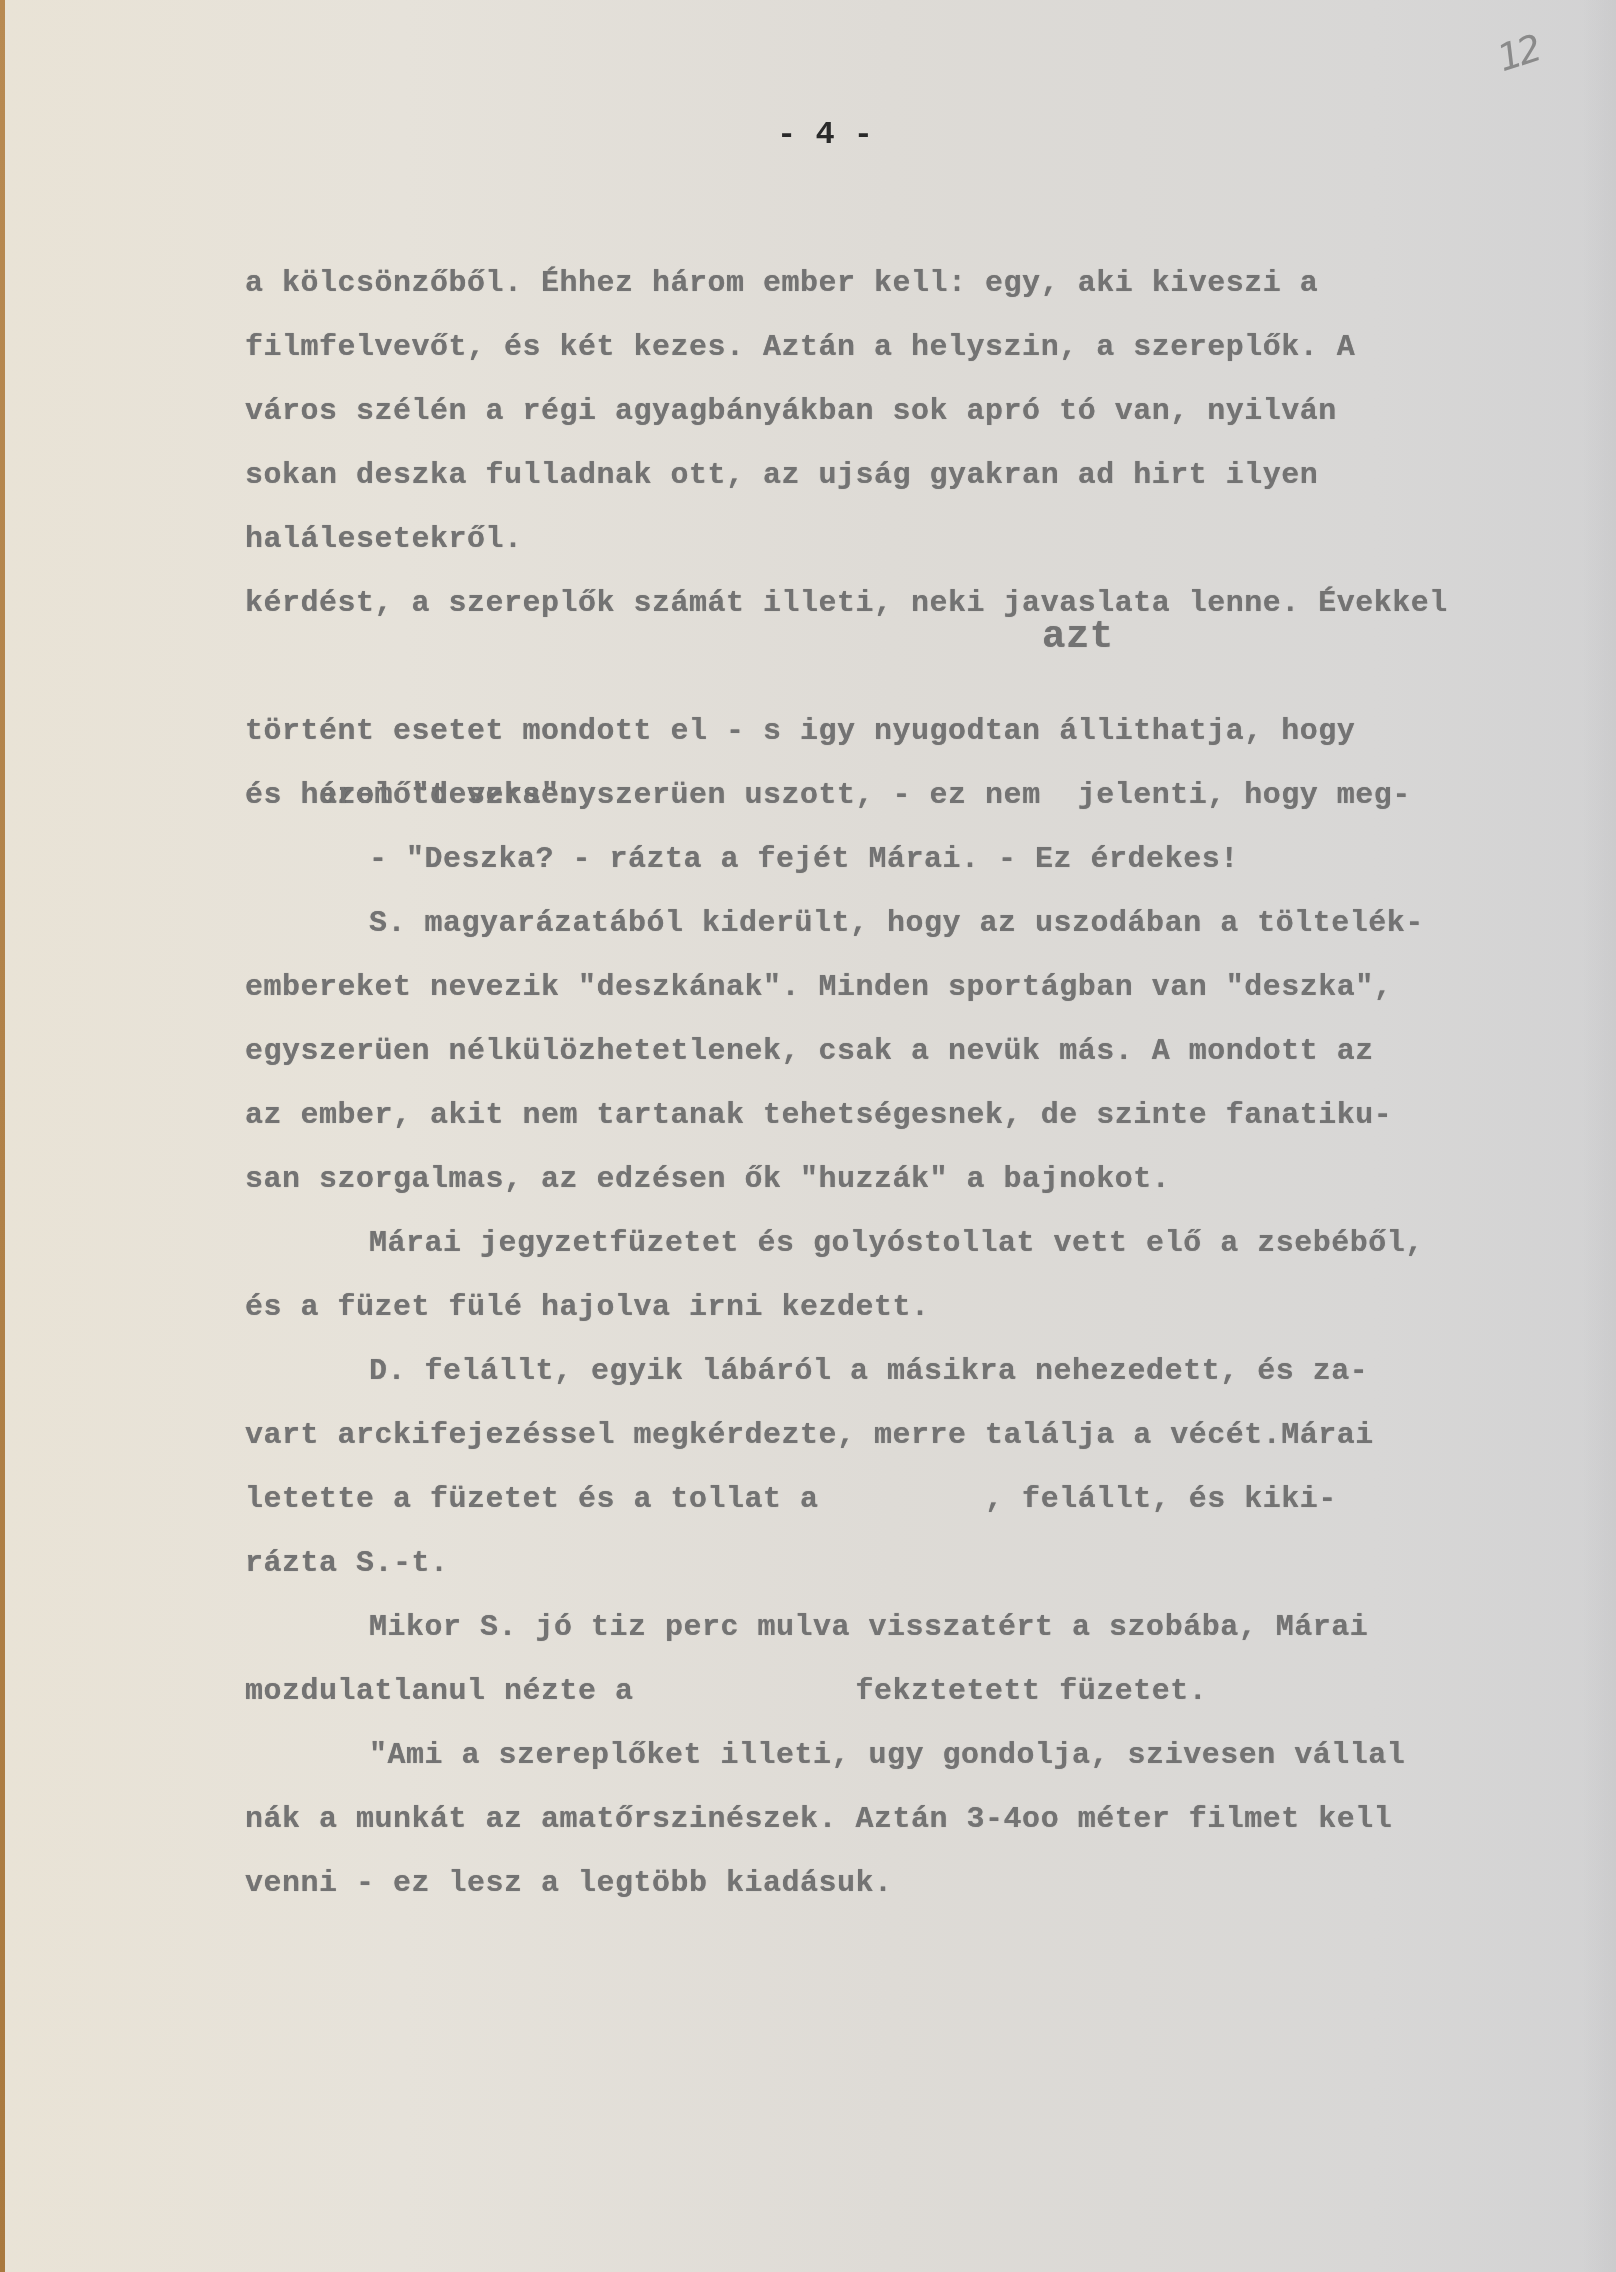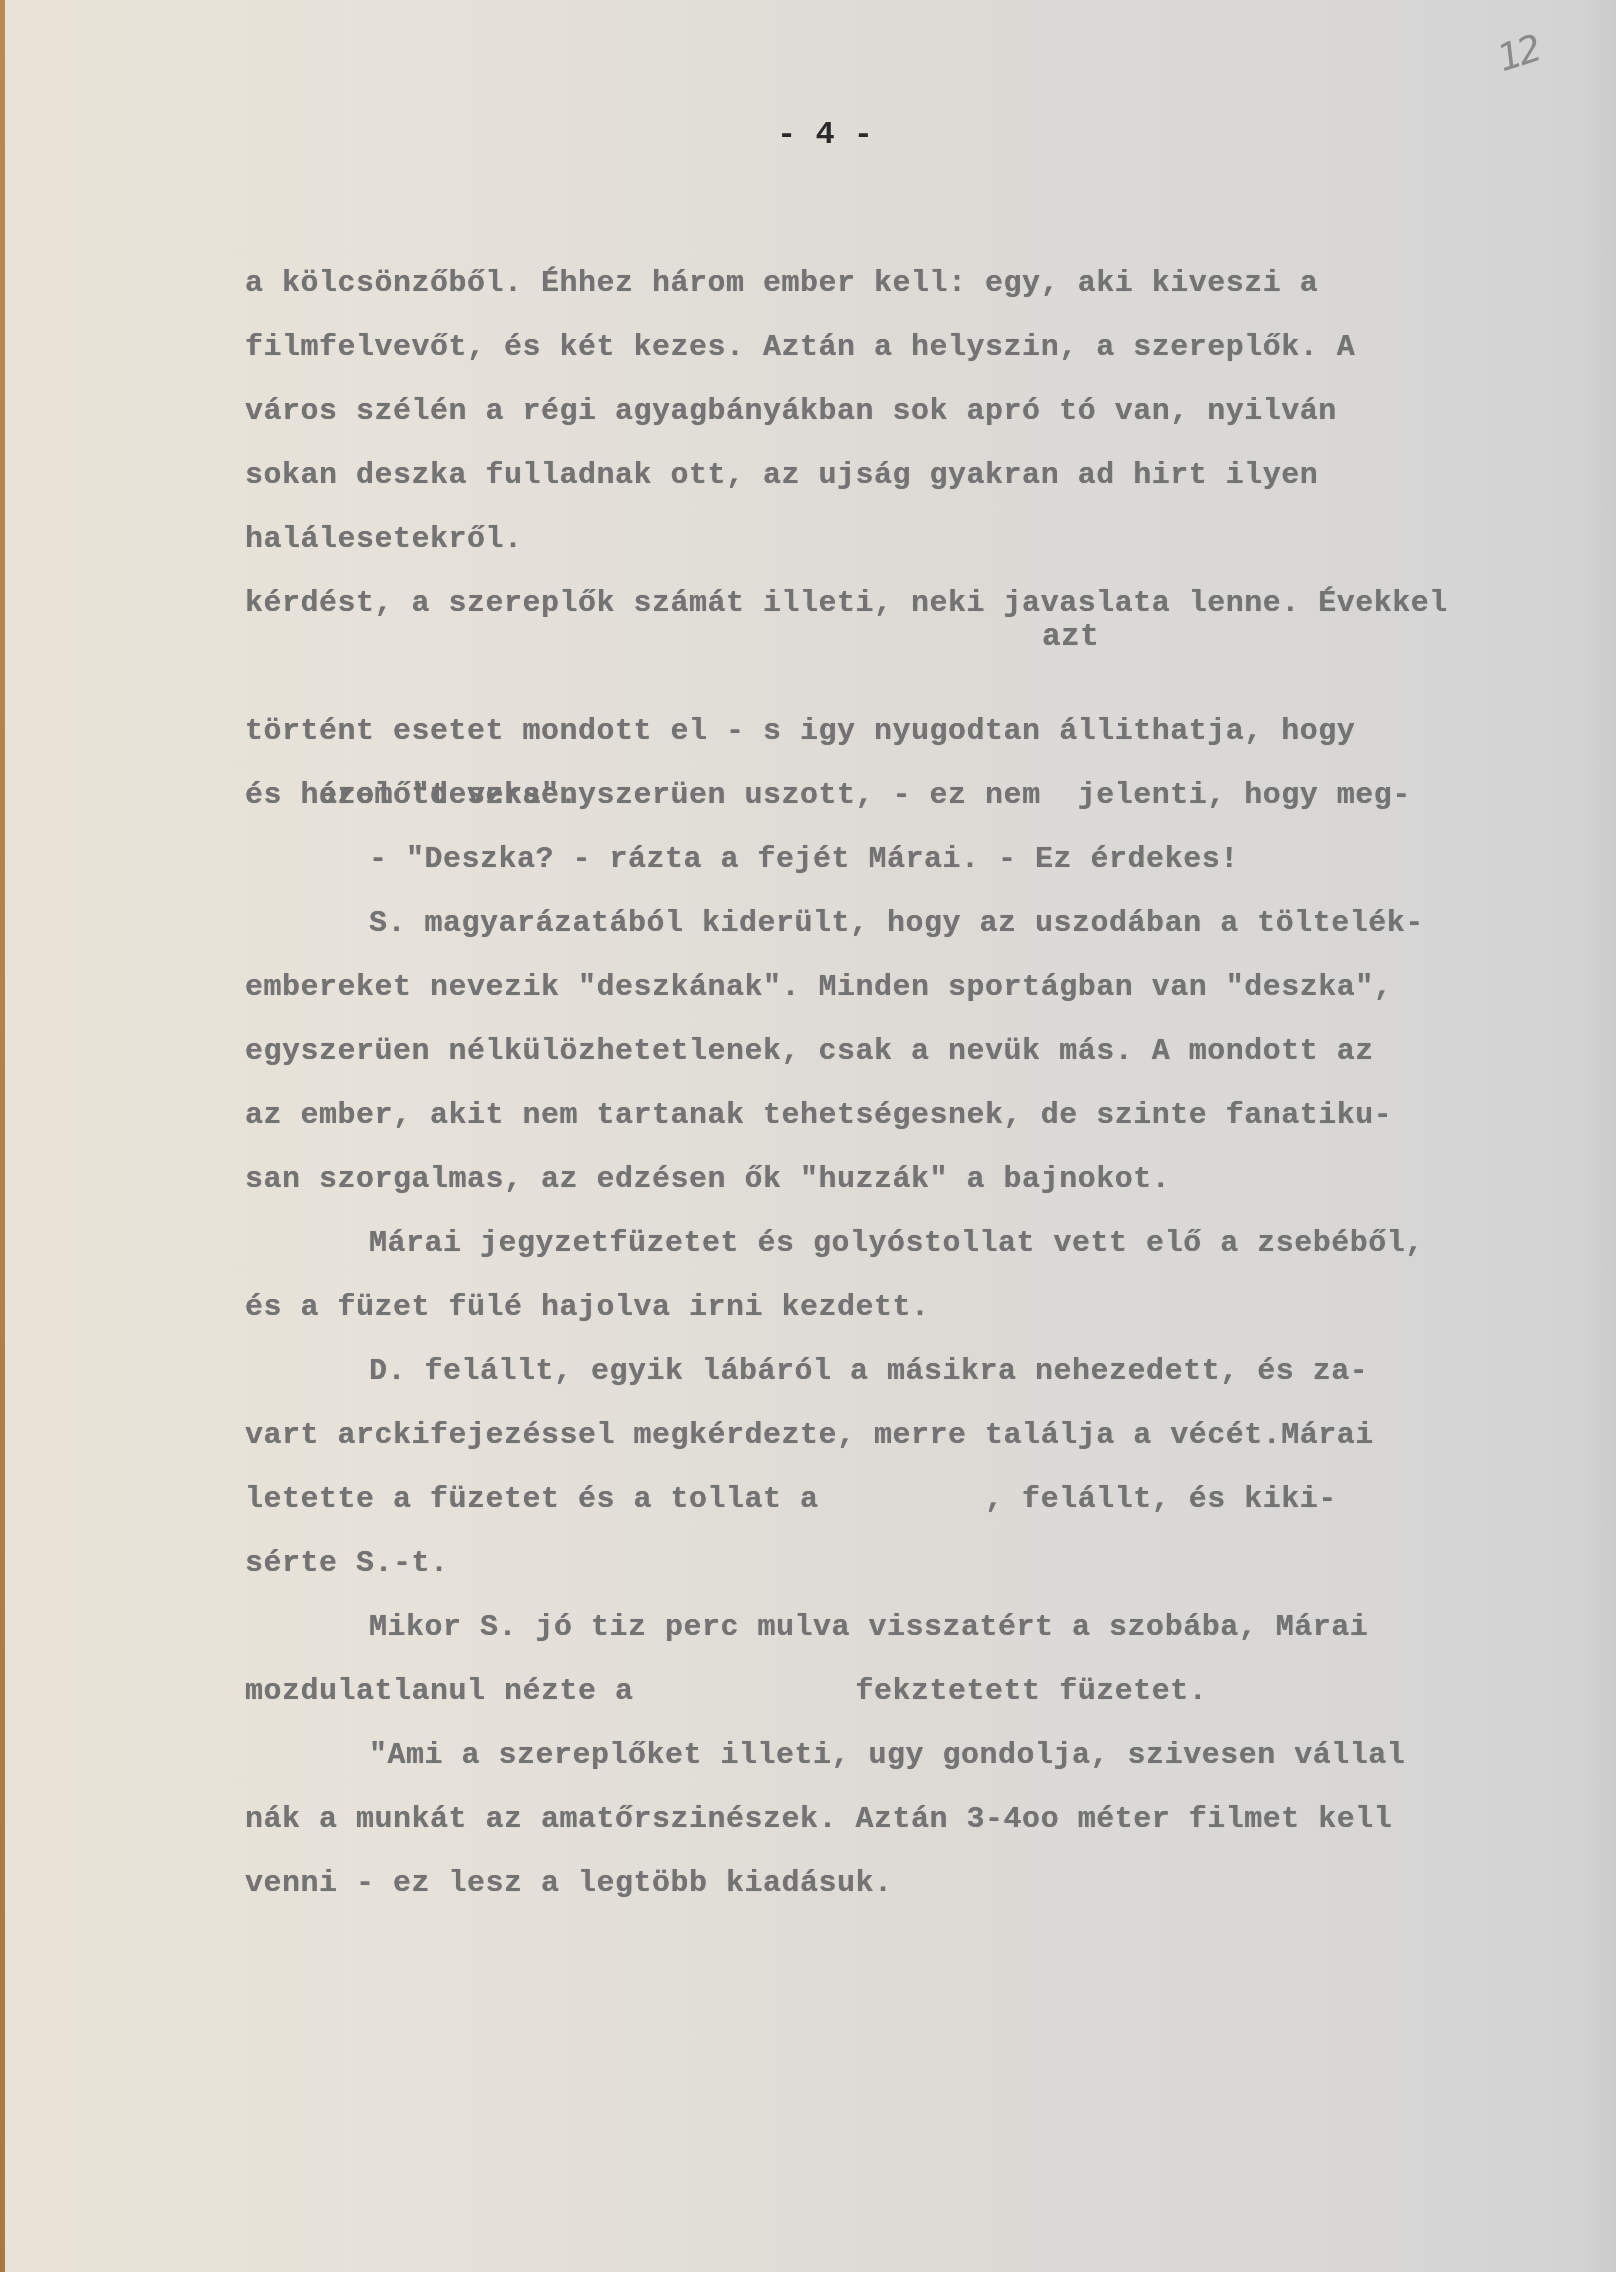--- a/index.html
+++ b/index.html
@@ -32,21 +32,21 @@
     position: absolute; left: 245px; top: 251px; width: 1333px;
     color: #737373; font-weight: bold; font-size: 30px;
     letter-spacing: 0.5px;
   }
   .line {
     height: 64px; line-height: 64px; white-space: pre; position: relative;
     text-shadow: 0 0 0.8px rgba(40,40,40,0.45);
   }
   .line.indent { padding-left: 124px; }
   .interline {
-    position: absolute; font-size: 31px;
+    position: absolute; font-size: 39px;
   }
 </style>
 </head>
 <body>
 
 <div class="page-edge"></div>
 <div class="page-edge-right"></div>
 
 <div class="folio">12</div>
 <div class="page-number">- 4 -</div>
@@ -68,20 +68,20 @@
   <div class="line indent">S. magyarázatából kiderült, hogy az uszodában a töltelék-</div>
   <div class="line">embereket nevezik "deszkának". Minden sportágban van "deszka",</div>
   <div class="line">egyszerüen nélkülözhetetlenek, csak a nevük más. A mondott az</div>
   <div class="line">az ember, akit nem tartanak tehetségesnek, de szinte fanatiku-</div>
   <div class="line">san szorgalmas, az edzésen ők "huzzák" a bajnokot.</div>
   <div class="line indent">Márai jegyzetfüzetet és golyóstollat vett elő a zsebéből,</div>
   <div class="line">és a füzet fülé hajolva irni kezdett.</div>
   <div class="line indent">D. felállt, egyik lábáról a másikra nehezedett, és za-</div>
   <div class="line">vart arckifejezéssel megkérdezte, merre találja a vécét.Márai</div>
   <div class="line">letette a füzetet és a tollat a         , felállt, és kiki-</div>
-  <div class="line">sérte S.-t.</div>
+  <div class="line">rázta S.-t.</div>
   <div class="line indent">Mikor S. jó tiz perc mulva visszatért a szobába, Márai</div>
   <div class="line">mozdulatlanul nézte a            fekztetett füzetet.</div>
   <div class="line indent">"Ami a szereplőket illeti, ugy gondolja, szivesen vállal</div>
   <div class="line">nák a munkát az amatőrszinészek. Aztán 3-4oo méter filmet kell</div>
   <div class="line">venni - ez lesz a legtöbb kiadásuk.</div>
 </div>
 
 
 </body></html>

